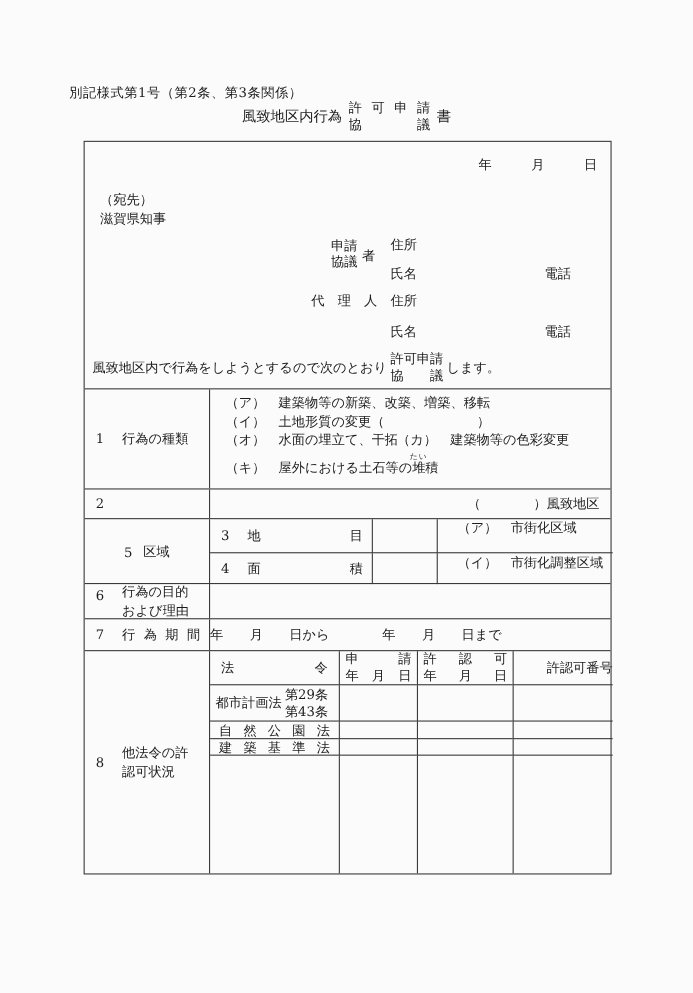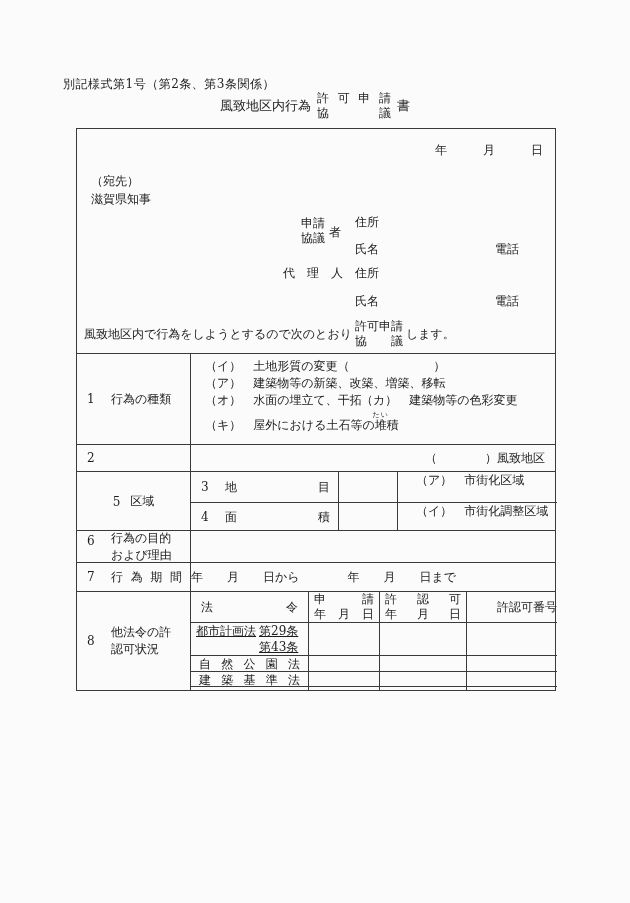--- a/index.html
+++ b/index.html
@@ -14,21 +14,21 @@
     overflow:hidden;
   }
   .abs{position:absolute;}
   
   .form-ref{left:63px;top:76px;letter-spacing:.5px;}
   .title{left:0;top:91px;width:100%;display:flex;justify-content:center;align-items:center;gap:6px;font-size:13px;}
   .stack{display:inline-flex;flex-direction:column;font-size:12px;line-height:15px;}
   .jlast{text-align:justify;text-align-last:justify;font-family:Liberation Serif, serif;}
   .title-stack{width:74px;}
   
-  .box{left:76px;top:128px;width:480px;height:563px;border:1px solid #3a3a3a;box-sizing:border-box;}
+  .box{left:76px;top:128px;width:480px;height:667px;border:1px solid #3a3a3a;box-sizing:border-box;}
   
   .date-line{top:13px;right:12px;}
   .addressee-label{left:14px;top:44px;}
   .addressee-name{left:14px;top:62px;}
   .app-stack{left:224px;top:87px;line-height:15px;}
   .app-sha{left:252px;top:95px;}
   .app-addr{left:278px;top:85px;}
   .app-name{left:278px;top:112px;}
   .app-tel{left:418px;top:112px;}
   .agent-label{left:206px;top:136px;}
@@ -70,21 +70,21 @@
   .row7 .ccell{display:flex;align-items:center;justify-content:flex-start;white-space:nowrap;}
   
   .row8{flex:1;display:grid;grid-template-columns:114px 117px 71px 87px 91px;grid-template-rows:31px 33px 16px 15px auto;border-bottom:none;box-sizing:border-box;}
   .row8 > div{box-sizing:border-box;}
   .r8-lbl{grid-row:1/6;border-right:1px solid #3a3a3a;display:flex;align-items:center;}
   .r8-bl{border-left:1px solid #3a3a3a;}
   .r8-bb{border-bottom:1px solid #3a3a3a;}
   .r8-law-h{display:flex;flex-direction:column;justify-content:center;padding:0 10px;}
   .r8-h2{display:flex;flex-direction:column;justify-content:center;padding:0 5px;line-height:15px;}
   .r8-num-h{display:flex;align-items:center;justify-content:center;padding-left:30px;}
-  .r8-law1{display:flex;align-items:flex-start;padding-left:5px;text-decoration:underline;}
+  .r8-law1{display:flex;align-items:center;padding-left:5px;}
   .art-stack{display:flex;flex-direction:column;line-height:16px;margin-left:3px;}
   .r8-law{display:flex;flex-direction:column;padding:0 8px;}
 </style>
 </head>
 <body>
 
 <div class="page">
 
   <div class="abs form-ref">別記様式第1号（第2条、第3条関係）</div>
 
@@ -127,22 +127,22 @@
     </div>
 
     <div class="abs mtable">
 
       <div class="trow row1">
         <div class="lcell">
           <span class="no">1</span>
           <span class="ltext">行為の種類</span>
         </div>
         <div class="ccell">
+          <div class="kline">（ア）　建築物等の新築、改築、増築、移転</div>
           <div class="kline">（イ）　土地形質の変更（　　　　　　　）</div>
-          <div class="kline">（ア）　建築物等の新築、改築、増築、移転</div>
           <div class="kline"><span class="k-left">（オ）　水面の埋立て、干拓</span><span>（カ）　建築物等の色彩変更</span></div>
           <div class="kline kline5"><span>（キ）　屋外における土石等の</span><ruby><span>堆</span><rt>たい</rt></ruby><span>積</span></div>
         </div>
       </div>
 
       <div class="trow row2">
         <div class="lcell">
           <span class="no">2</span>
         </div>
         <div class="ccell">

